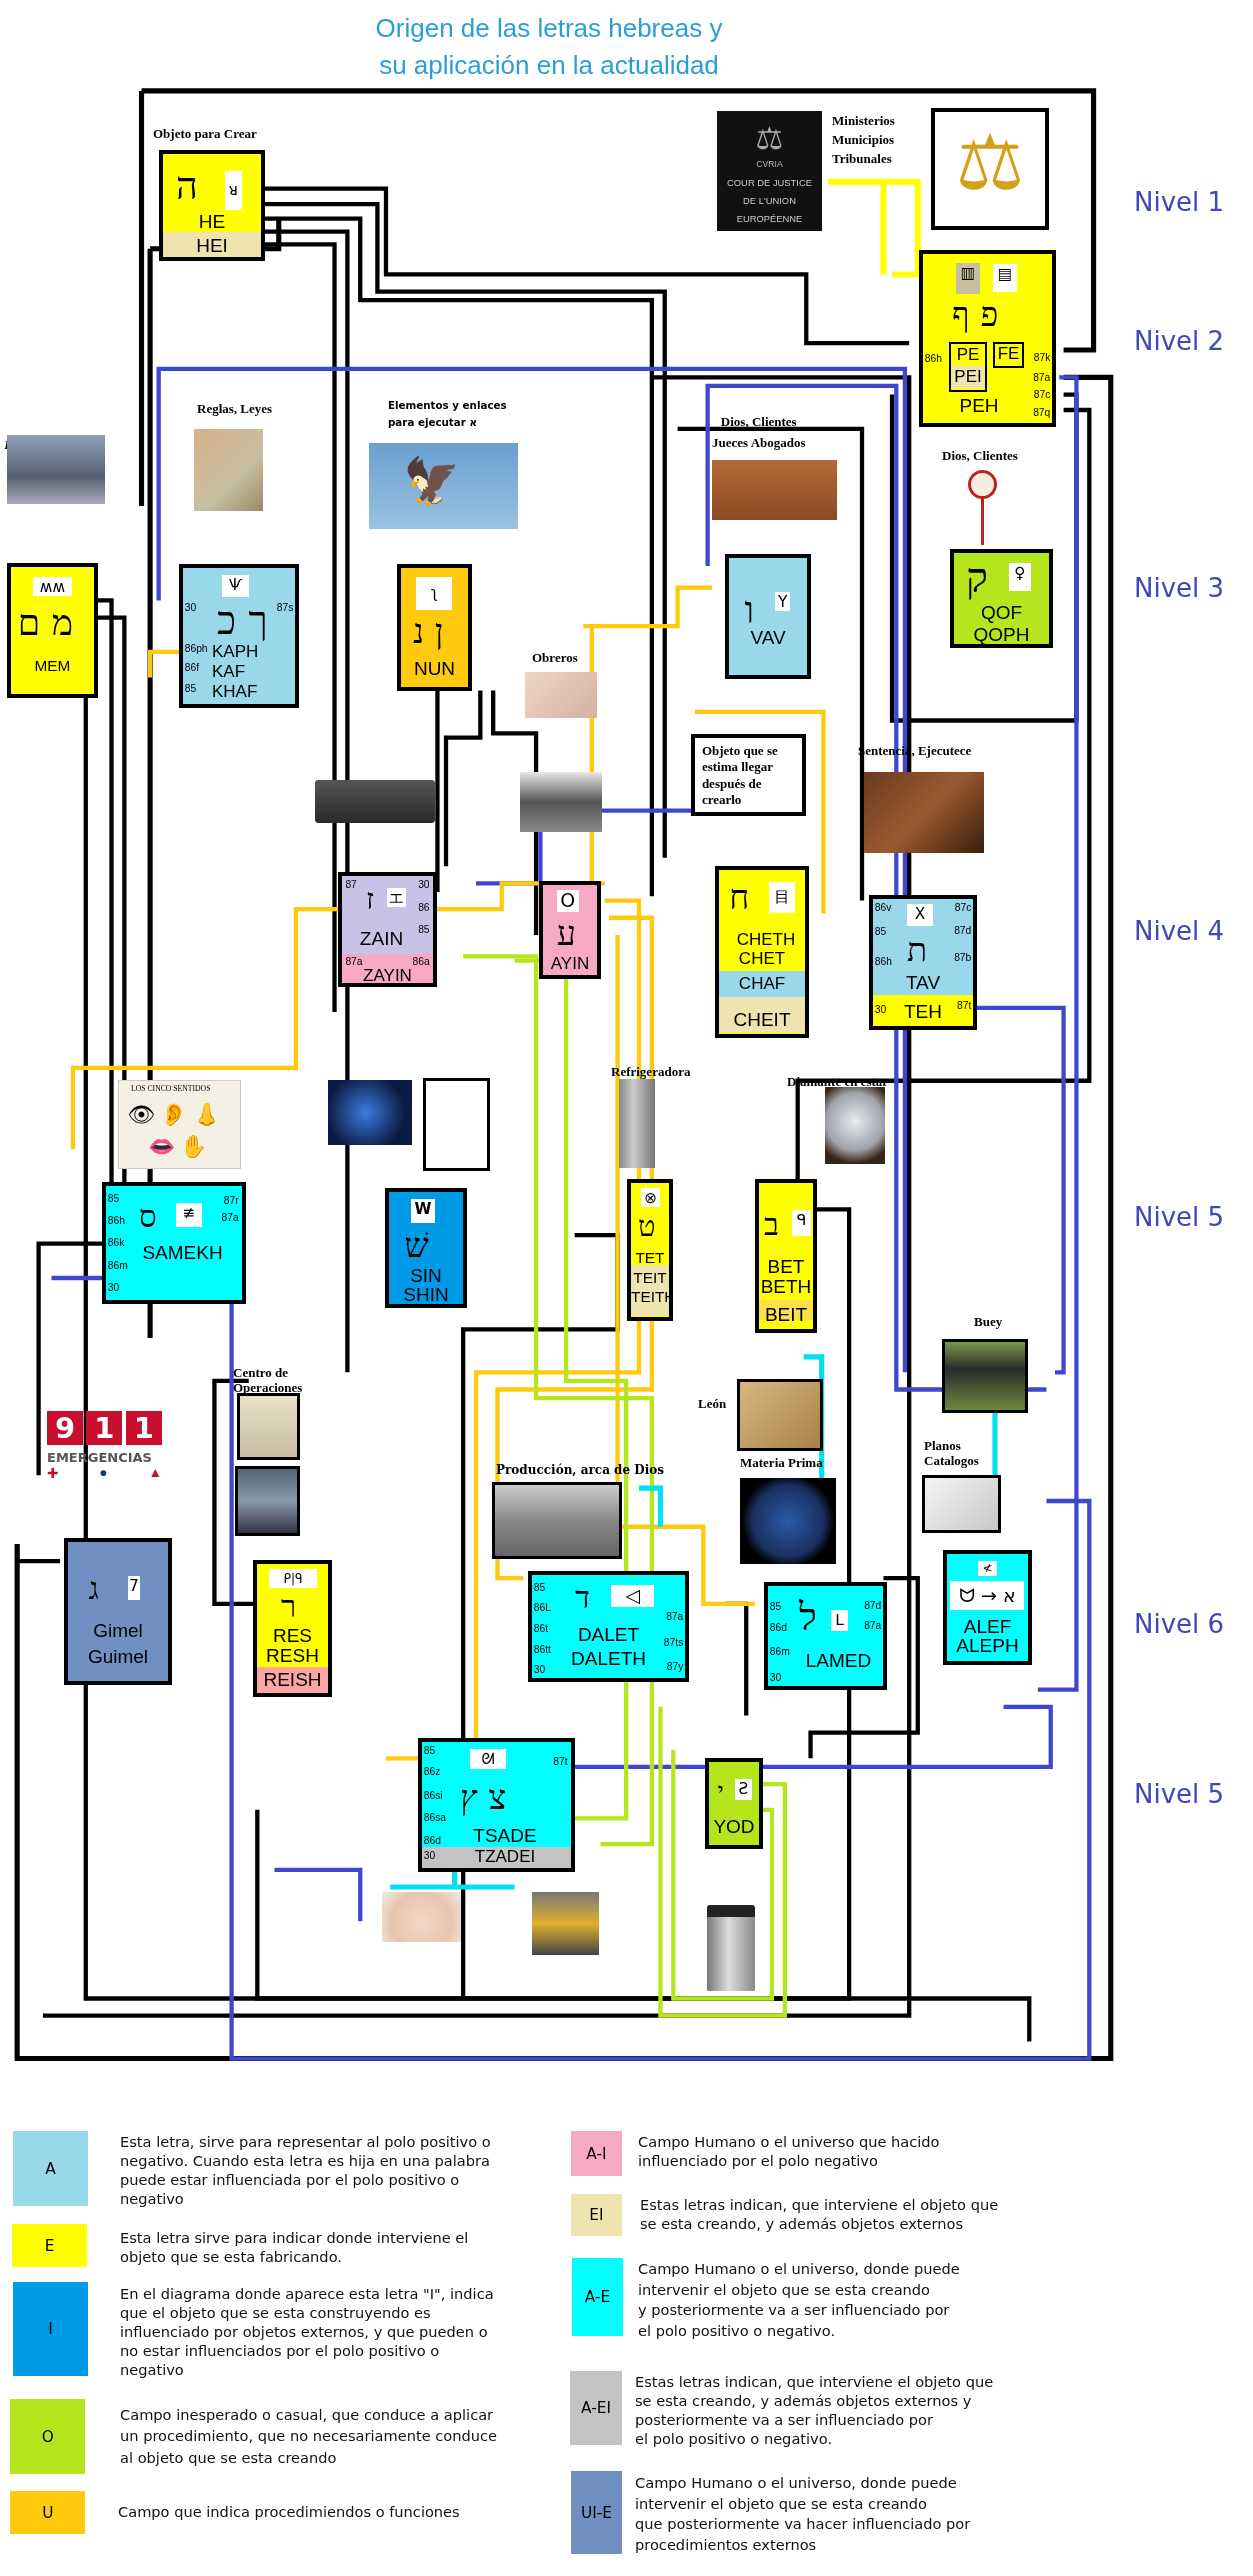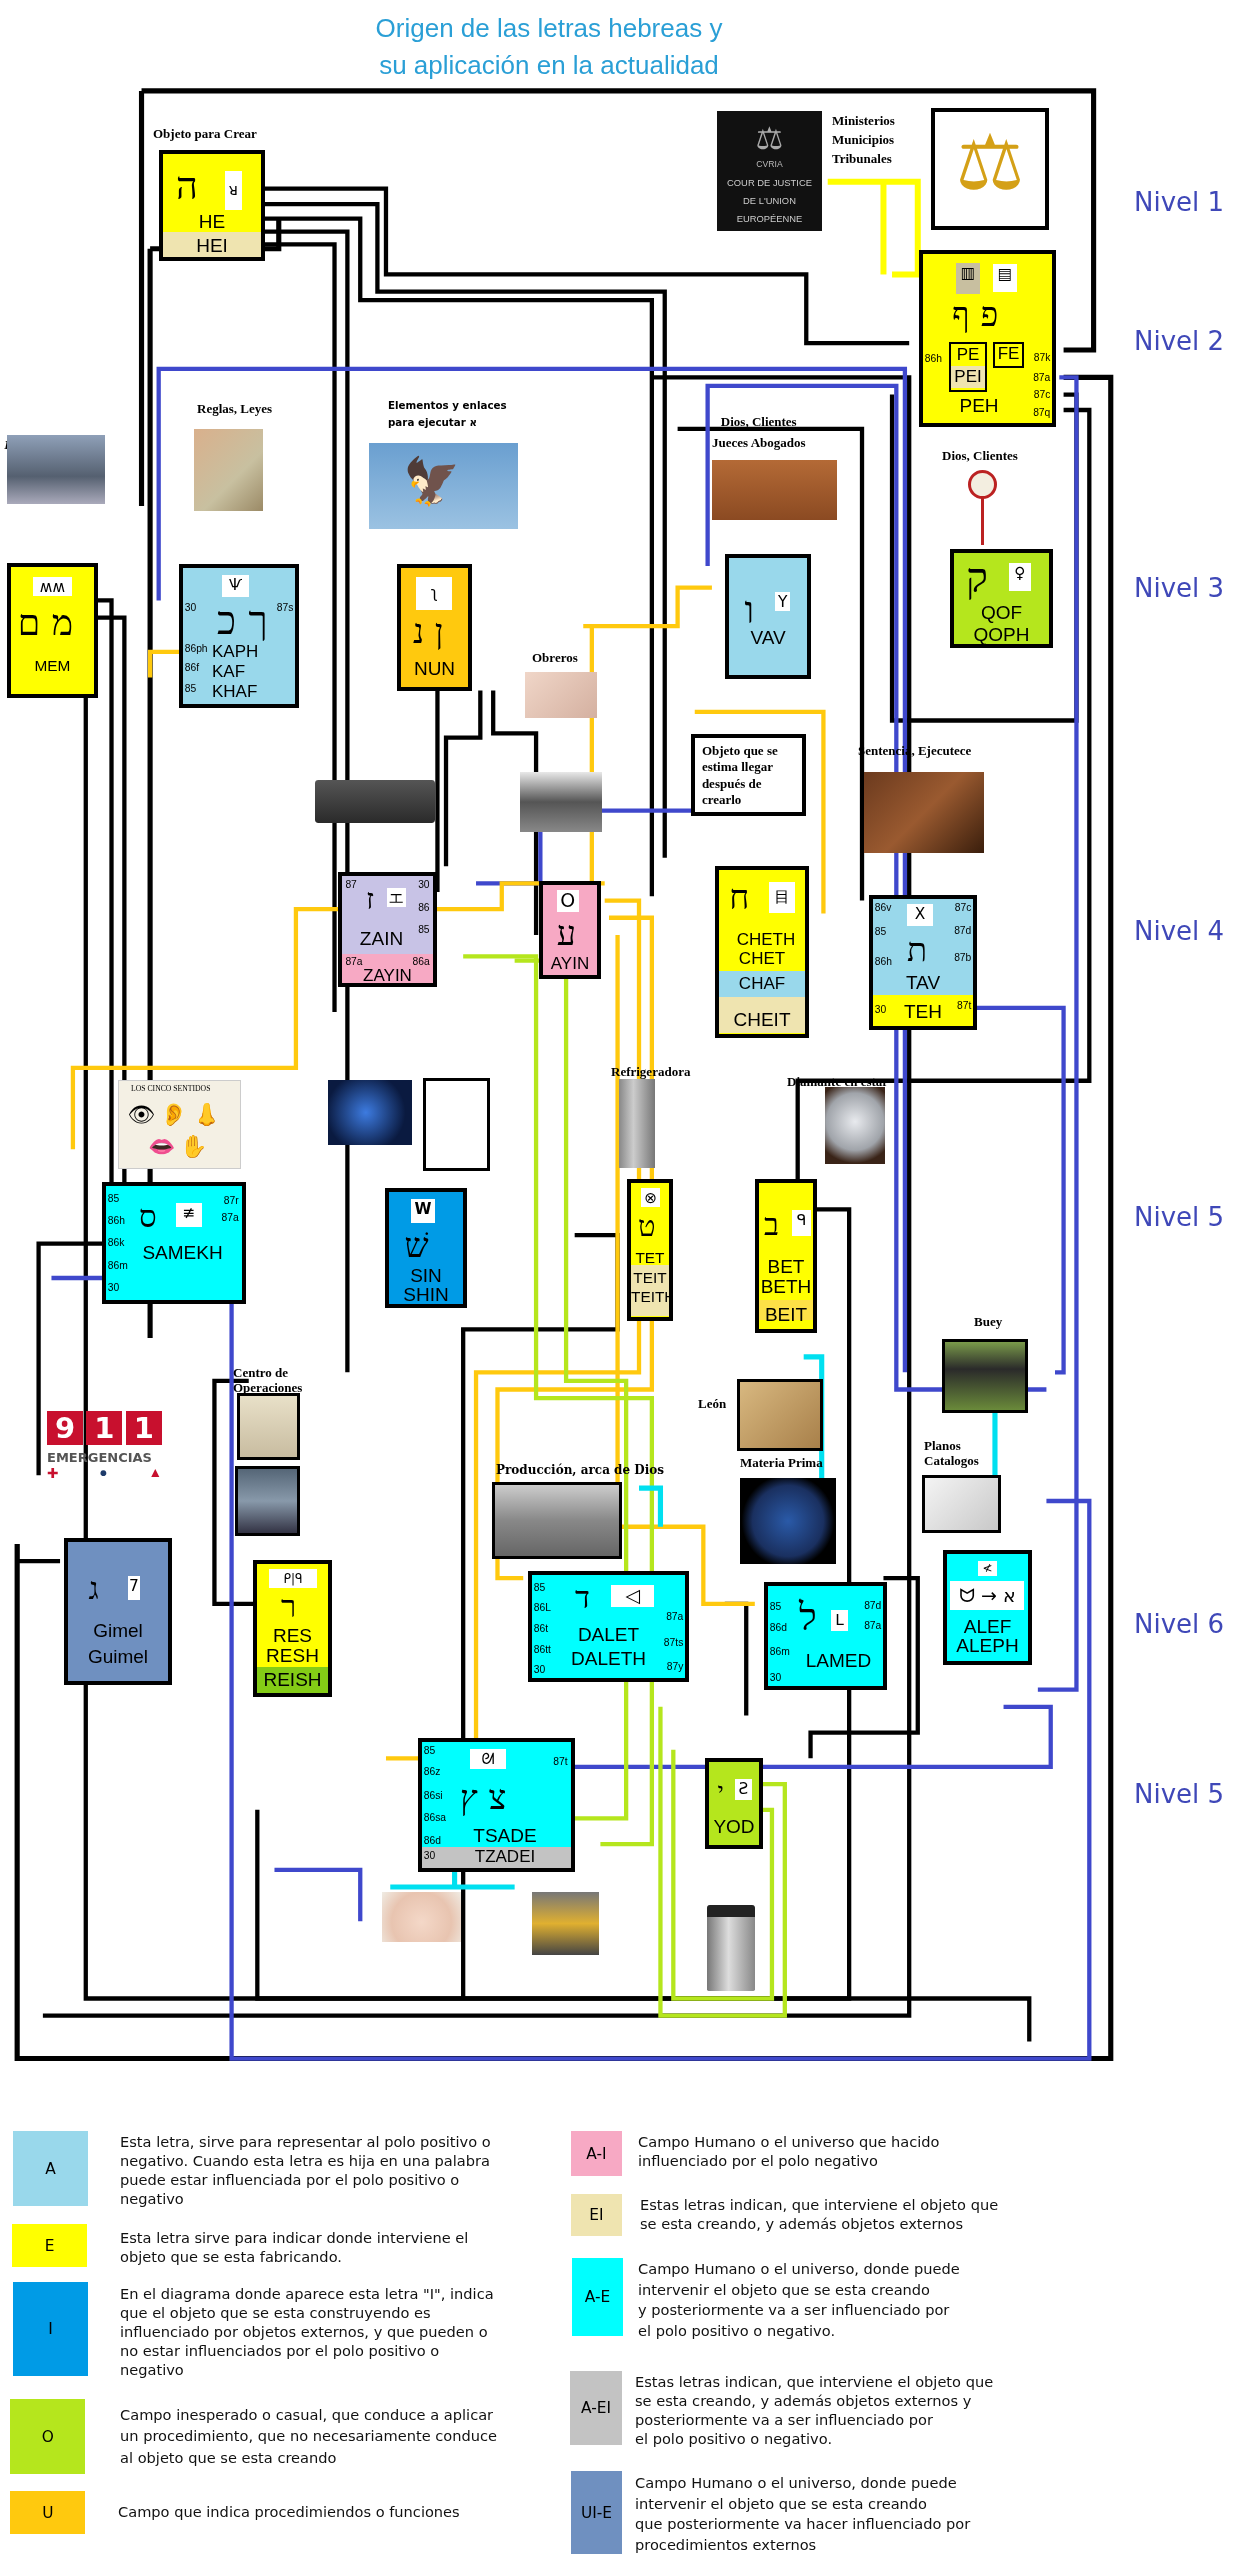--- a/index.html
+++ b/index.html
@@ -332,21 +332,21 @@
 
 <div class="cap" style="left:233px;top:1365px;white-space:pre-line;">Centro de
 Operaciones</div>
 <div class="pic" style="left:237px;top:1393px;width:63px;height:67px;border:3.4px solid #000;box-sizing:border-box;background:linear-gradient(180deg,#e8e0c8,#c8bca0);"></div>
 <div class="pic" style="left:235px;top:1466px;width:65px;height:70px;border:3.4px solid #000;box-sizing:border-box;background:linear-gradient(180deg,#556677,#8899aa 50%,#334);"></div>
 <div class="box" style="left:253px;top:1560px;width:79px;height:137px;background:#ffff00;">
   <span class="glyph" style="left:12px;top:5.1px;width:48px;height:19px;font-size:12px;">ᑭ|ᑫ</span>
   <span class="heb" style="left:24px;top:27.4px;font-size:31px;">ר</span>
   <div class="nm" style="top:62px;">RES</div>
   <div class="nm" style="top:82px;">RESH</div>
-  <div class="band" style="top:103px;height:40px;background:#84cc16;">
+  <div class="band" style="top:103px;height:40px;background:#fca5a5;">
     <div class="nm" style="top:3.4px;">REISH</div>
   </div>
 </div>
 
 <div class="cap" style="left:496px;top:1463px;font-family:'DejaVu Serif',serif;font-size:12px;">Producción, arca de Dios</div>
 <div class="pic" style="left:492px;top:1482px;width:130px;height:77px;border:3.4px solid #000;box-sizing:border-box;background:linear-gradient(180deg,#ccc,#888 50%,#666);"></div>
 <div class="box" style="left:528px;top:1571px;width:161px;height:111px;background:#00ffff;">
   <span class="port" style="left:1.7px;top:6.9px;">85</span>
   <span class="port" style="left:1.7px;top:27.4px;">86L</span>
   <span class="port" style="left:1.7px;top:48px;">86t</span>

